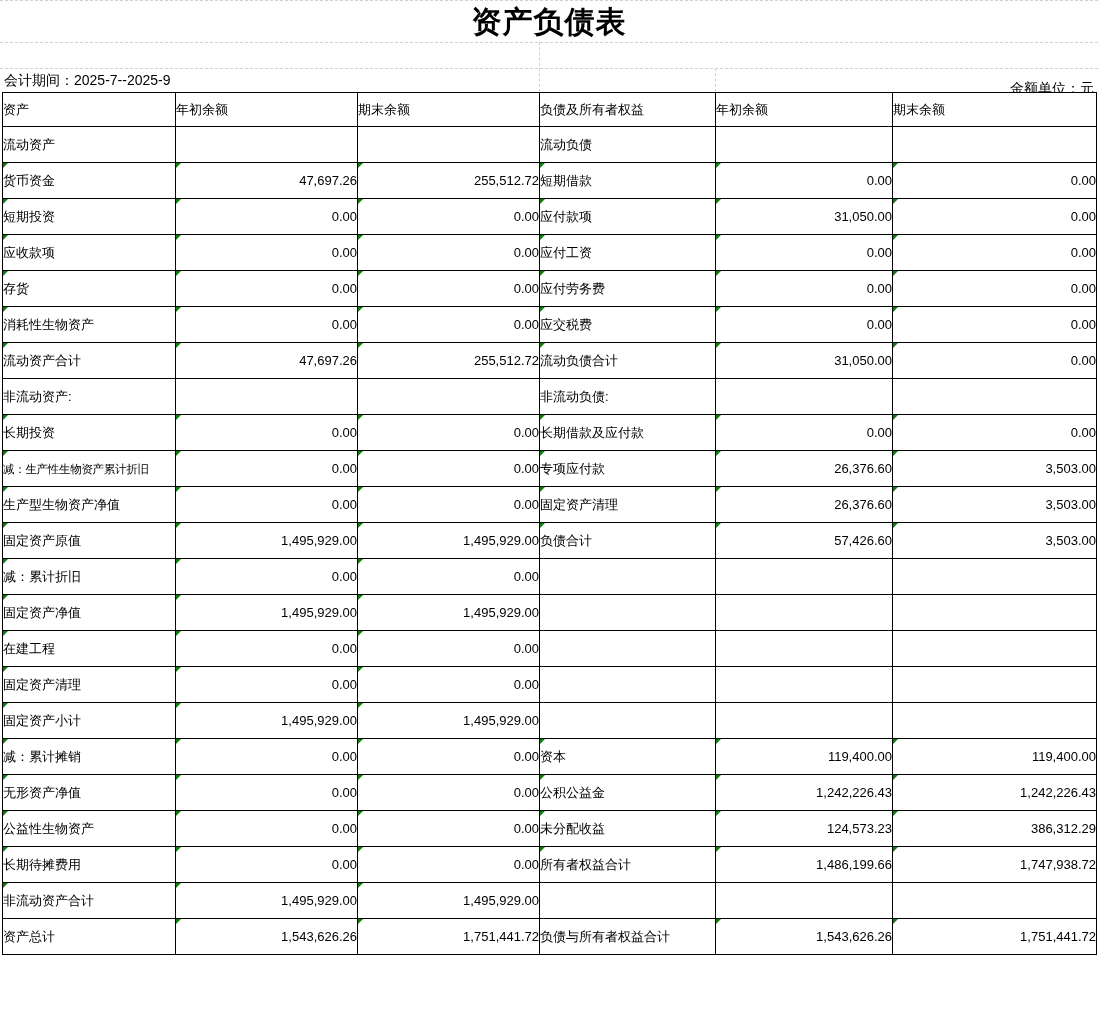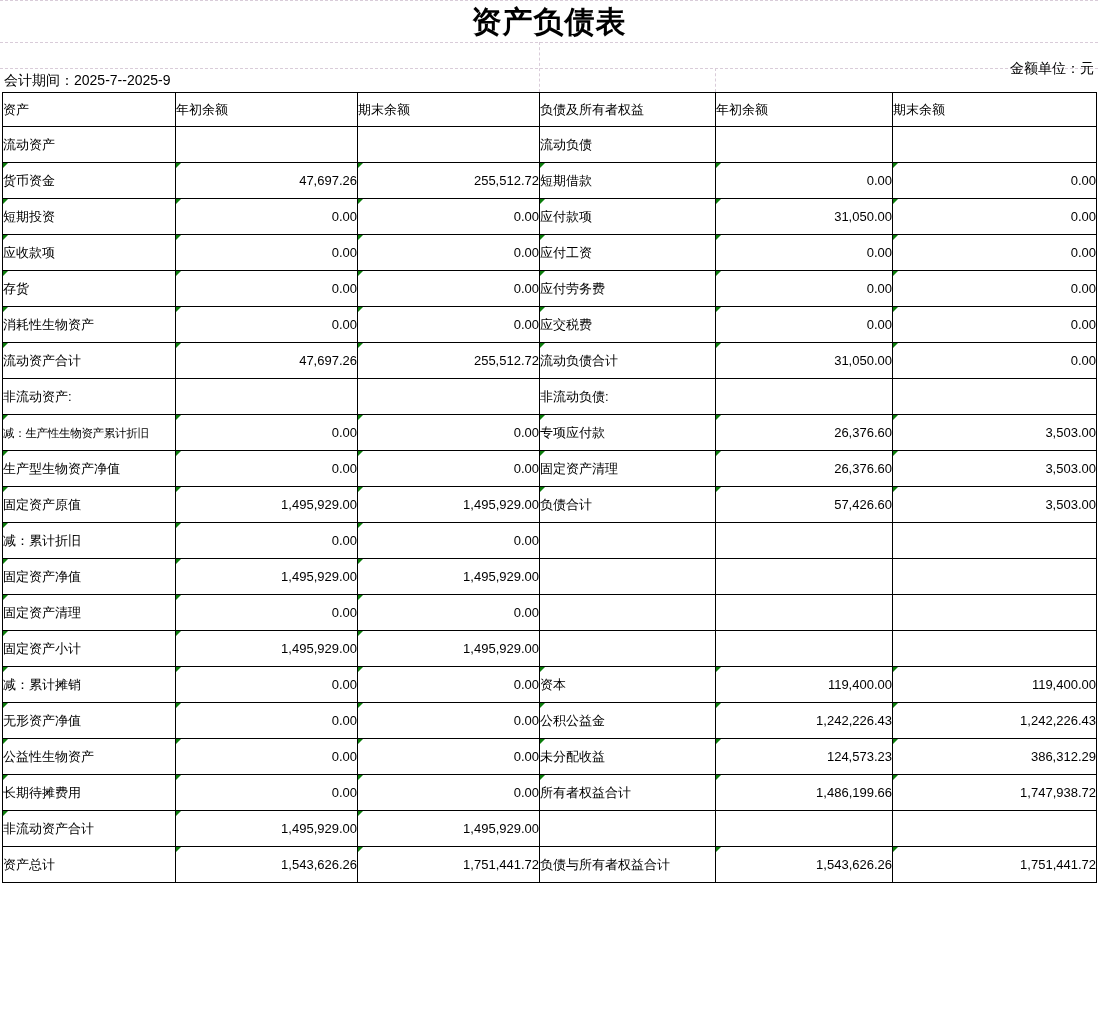--- a/index.html
+++ b/index.html
@@ -13,21 +13,21 @@
   .gl.h{border-top:1px dashed var(--grid,#d9ccd9);height:0;}
   .gl.v{border-left:1px dashed var(--grid,#d9ccd9);width:0;}
   .title{
     position:absolute;top:2px;left:0;width:1098px;text-align:center;
     font-size:30px;font-weight:bold;letter-spacing:1px;line-height:40px;
   }
   .meta-left{
     position:absolute;left:4px;top:68px;height:24px;line-height:24px;font-size:14px;white-space:nowrap;
   }
   .meta-right{
-    position:absolute;right:4px;top:56px;height:24px;line-height:24px;font-size:14px;white-space:nowrap;margin-left:20px;
+    position:absolute;right:4px;top:76px;height:24px;line-height:24px;font-size:14px;white-space:nowrap;margin-left:20px;
   }
   table.bs{
     position:absolute;left:2px;top:92px;border-collapse:collapse;table-layout:fixed;
     width:1094px;
   }
   table.bs th,table.bs td{
     border:1px solid var(--bd,#000);position:relative;padding:0;overflow:hidden;
     white-space:nowrap;background:#fff;
   }
   table.bs th{
@@ -139,20 +139,28 @@
         </tr>
         <tr>
           <td class="lblcell ind0"><span>非流动资产:</span></td>
           <td class="num"><span></span></td>
           <td class="num"><span></span></td>
           <td class="lblcell ind0"><span>非流动负债:</span></td>
           <td class="num"><span></span></td>
           <td class="num"><span></span></td>
         </tr>
         <tr>
+          <td class="lblcell ind1"><span class="tri"></span><span>长期投资</span></td>
+          <td class="num"><span class="tri"></span><span>0.00</span></td>
+          <td class="num"><span class="tri"></span><span>0.00</span></td>
+          <td class="lblcell ind1"><span class="tri"></span><span>长期借款及应付款</span></td>
+          <td class="num"><span class="tri"></span><span>0.00</span></td>
+          <td class="num"><span class="tri"></span><span>0.00</span></td>
+        </tr>
+        <tr>
           <td class="lblcell ind0"><span class="tri"></span><span class="shrink">减：生产性生物资产累计折旧</span></td>
           <td class="num"><span class="tri"></span><span>0.00</span></td>
           <td class="num"><span class="tri"></span><span>0.00</span></td>
           <td class="lblcell ind1"><span class="tri"></span><span>专项应付款</span></td>
           <td class="num"><span class="tri"></span><span>26,376.60</span></td>
           <td class="num"><span class="tri"></span><span>3,503.00</span></td>
         </tr>
         <tr>
           <td class="lblcell ind3"><span class="tri"></span><span>生产型生物资产净值</span></td>
           <td class="num"><span class="tri"></span><span>0.00</span></td>
@@ -174,20 +182,28 @@
           <td class="num"><span class="tri"></span><span>0.00</span></td>
           <td class="num"><span class="tri"></span><span>0.00</span></td>
           <td class="lblcell ind0"><span></span></td>
           <td class="num"><span></span></td>
           <td class="num"><span></span></td>
         </tr>
         <tr>
           <td class="lblcell ind2"><span class="tri"></span><span>固定资产净值</span></td>
           <td class="num"><span class="tri"></span><span>1,495,929.00</span></td>
           <td class="num"><span class="tri"></span><span>1,495,929.00</span></td>
+          <td class="lblcell ind0"><span></span></td>
+          <td class="num"><span></span></td>
+          <td class="num"><span></span></td>
+        </tr>
+        <tr>
+          <td class="lblcell ind1"><span class="tri"></span><span>在建工程</span></td>
+          <td class="num"><span class="tri"></span><span>0.00</span></td>
+          <td class="num"><span class="tri"></span><span>0.00</span></td>
           <td class="lblcell ind0"><span></span></td>
           <td class="num"><span></span></td>
           <td class="num"><span></span></td>
         </tr>
         <tr>
           <td class="lblcell ind1"><span class="tri"></span><span>固定资产清理</span></td>
           <td class="num"><span class="tri"></span><span>0.00</span></td>
           <td class="num"><span class="tri"></span><span>0.00</span></td>
           <td class="lblcell ind0"><span></span></td>
           <td class="num"><span></span></td>

